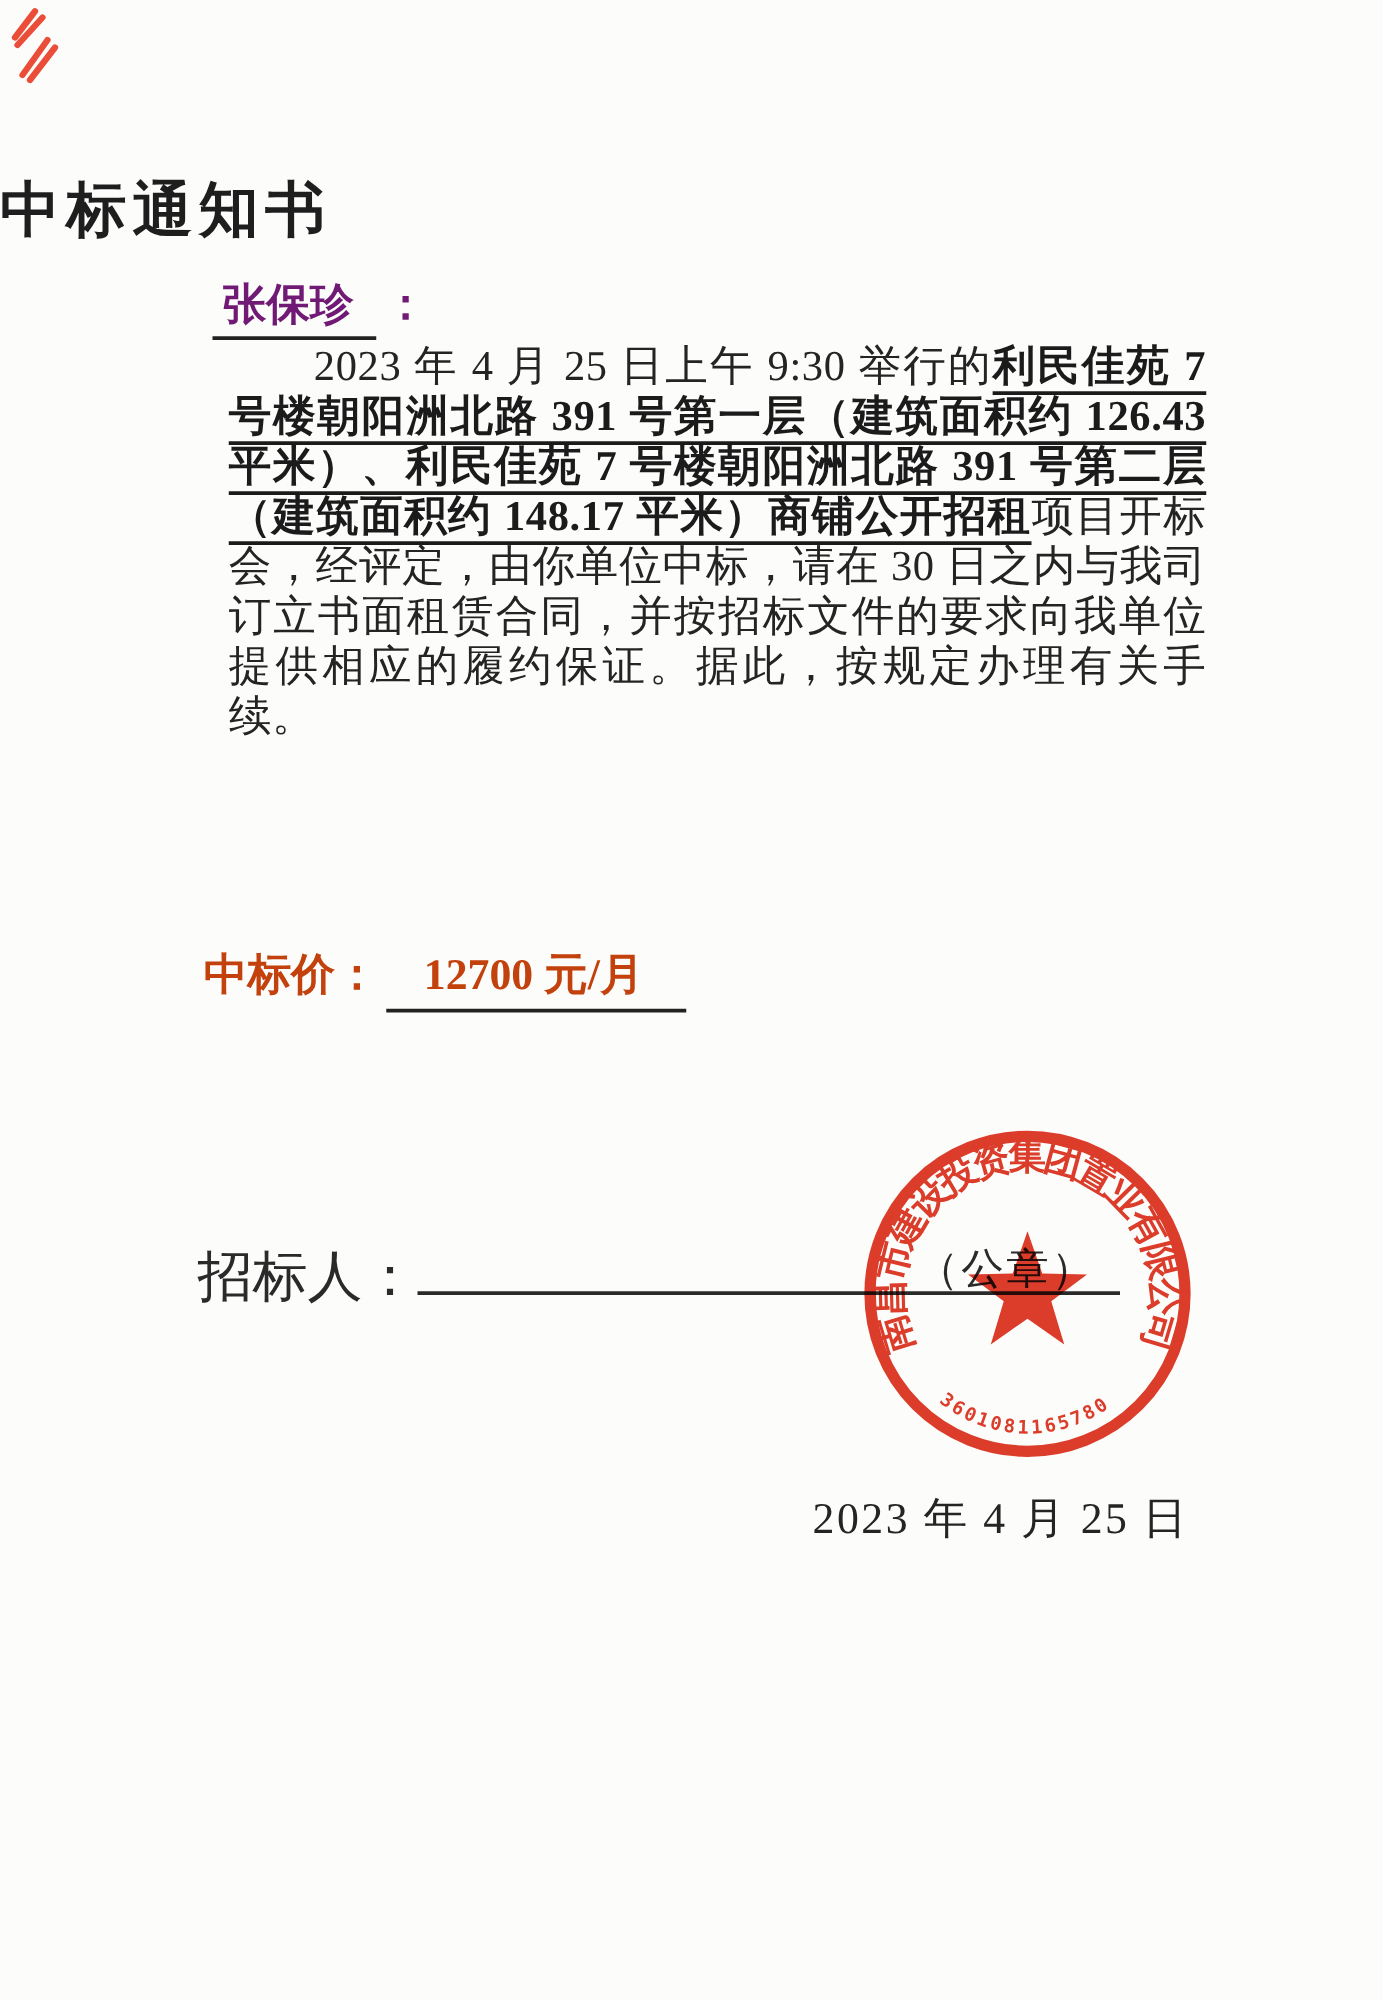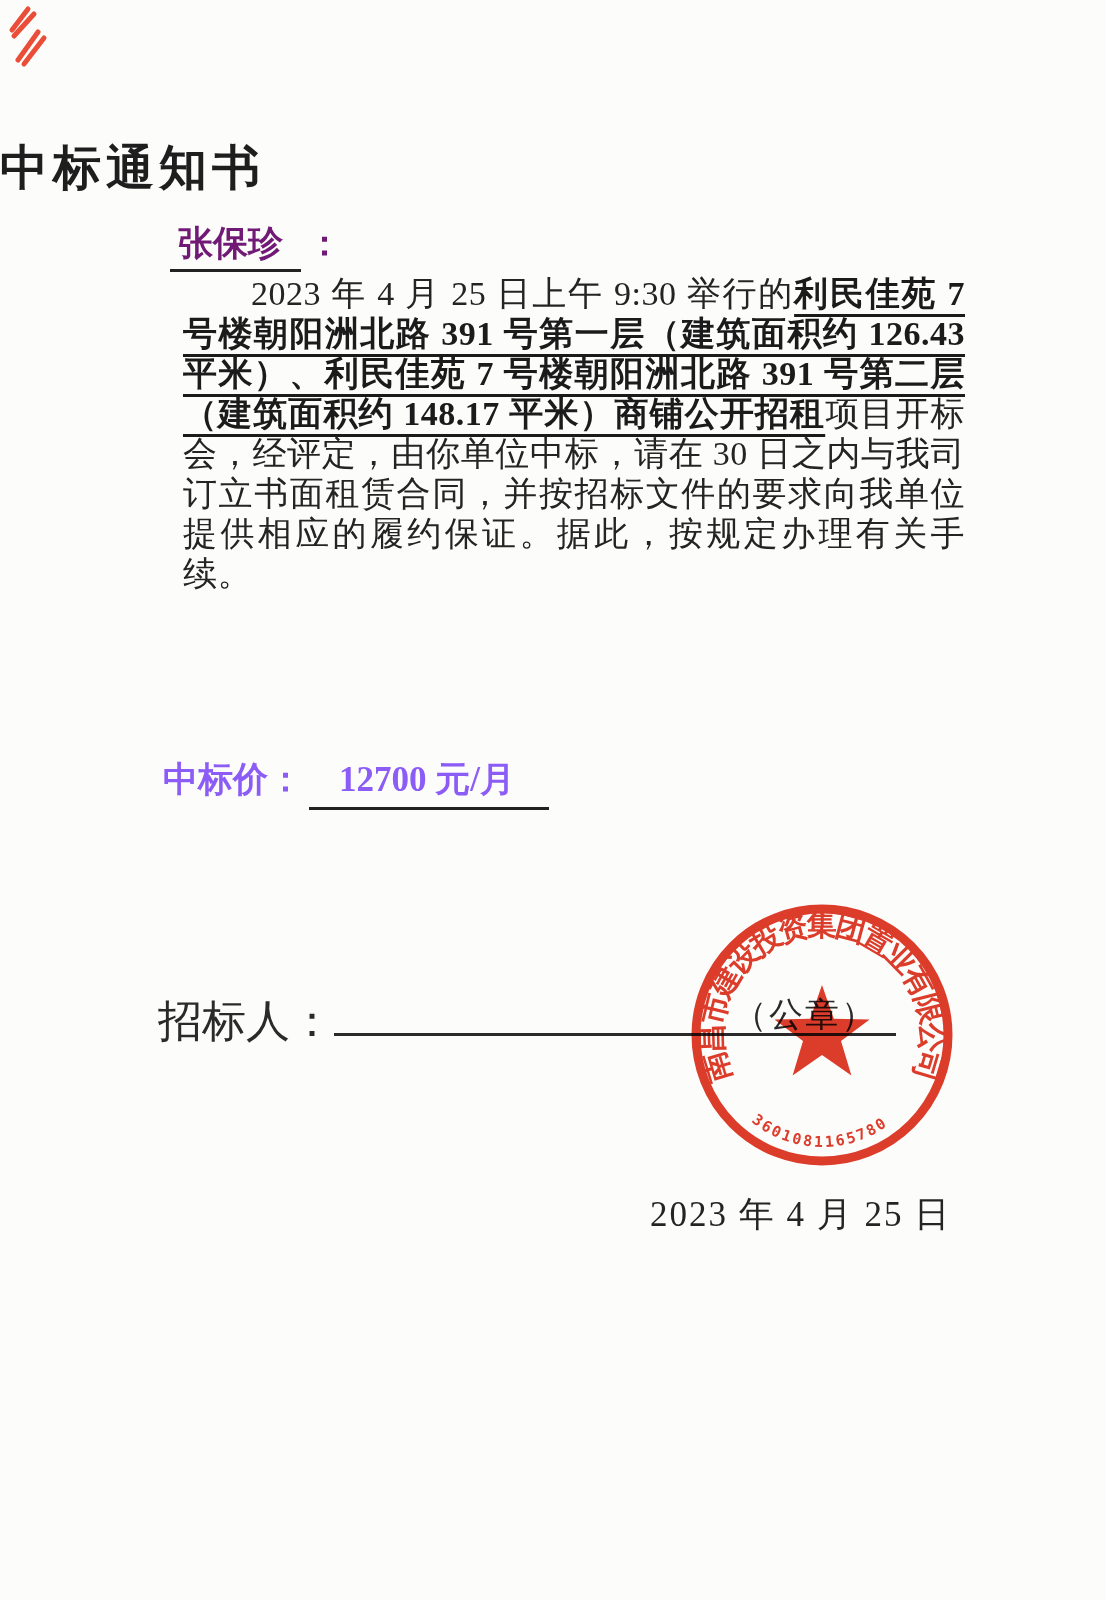--- a/index.html
+++ b/index.html
@@ -58,21 +58,21 @@
     text-decoration-thickness: 2.5px;
     text-underline-offset: 9px;
     color: #1b1b1b;
   }
 
   .bid-price {
     position: absolute;
     left: 163px; top: 756px;
     font-size: 35px;
     font-weight: 700;
-    color: #8b5cf6;
+    color: #c2410c;
   }
   .bid-price .price-underline {
     display: inline-block;
     border-bottom: 3px solid #222;
     padding: 0 34px 4px 30px;
     margin-left: 6px;
   }
 
   .signature-line {
     position: absolute;

